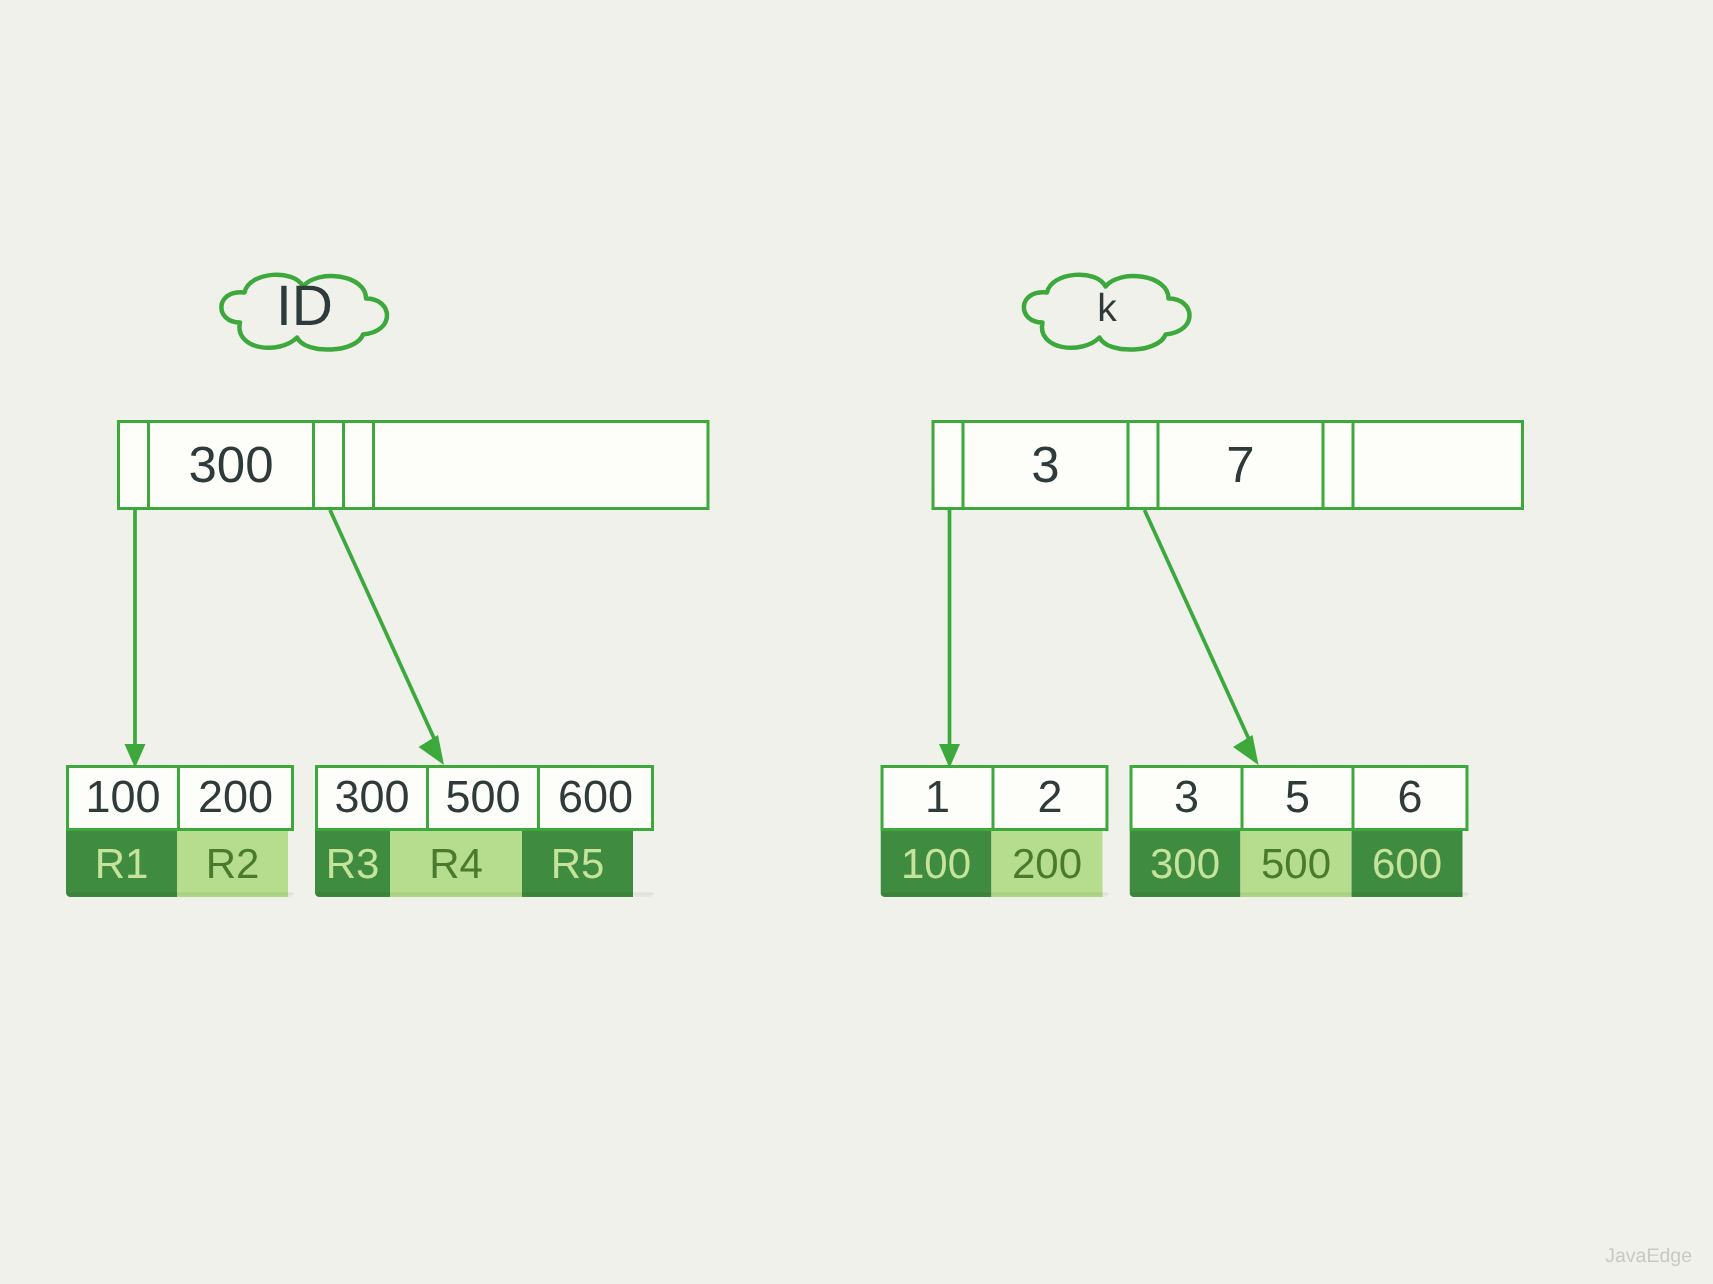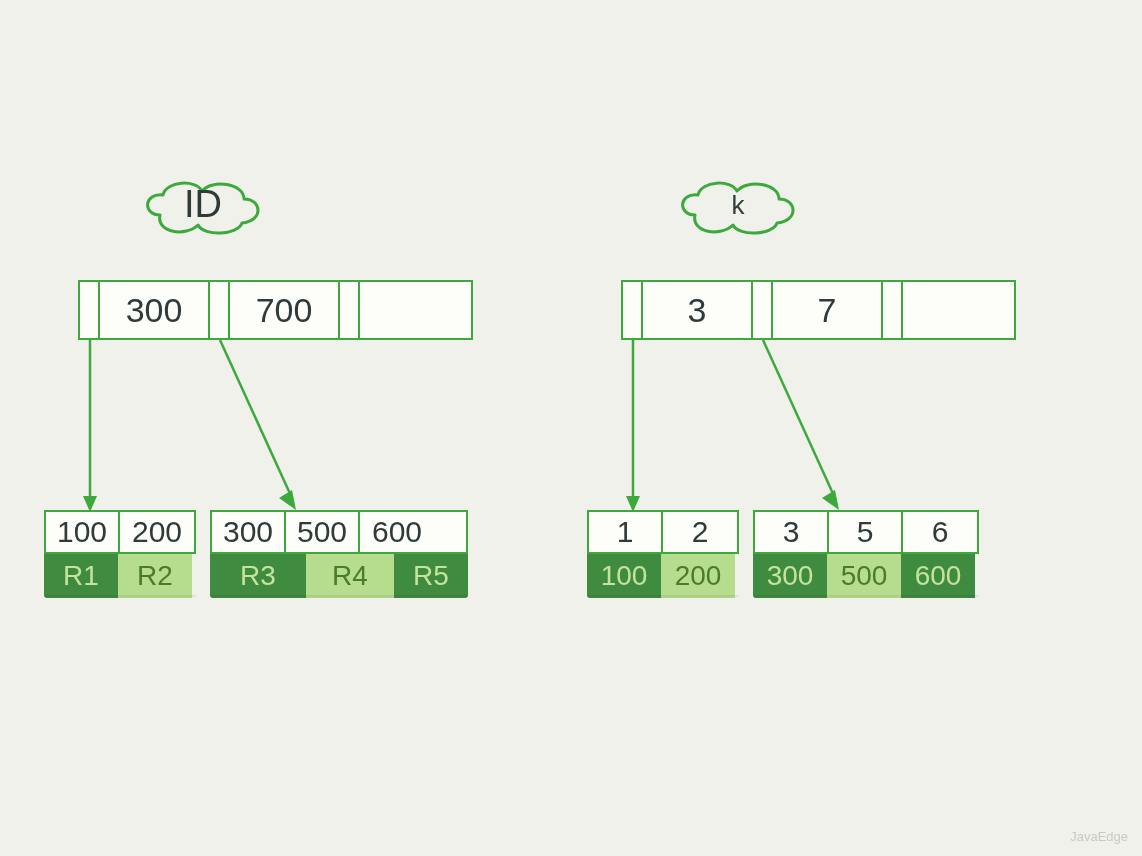--- a/index.html
+++ b/index.html
@@ -123,21 +123,20 @@
     <svg width="130" height="64" viewBox="0 0 130 64">
       <path d="M22 40 C5 40 5 18 25 20 C28 6 58 4 64 16 C74 4 106 8 106 24 C124 24 126 46 104 48 C100 60 66 62 60 50 C48 62 18 58 22 40 Z" fill="none" stroke="#3da93d" stroke-width="3" stroke-linejoin="round"></path>
     </svg>
     <span class="cloud-text">ID</span>
   </div>
 
   <div class="root-node" style="left:78px;top:280px;width:395px;">
     <div class="root-ptr"></div>
     <div class="root-key">300</div>
     <div class="root-ptr"></div>
-    <div class="root-key">700</div>
     <div class="root-ptr"></div>
     <div class="root-empty"></div>
   </div>
 
   <svg class="arrow" style="left:55px;top:340px;" width="60" height="180">
     <line x1="35" y1="0" x2="35" y2="160" stroke="#3da93d" stroke-width="2.5"></line>
     <polygon points="35,172 28,156 42,156" fill="#3da93d"></polygon>
   </svg>
   <svg class="arrow" style="left:212px;top:340px;" width="120" height="180">
     <line x1="8" y1="0" x2="80" y2="158" stroke="#3da93d" stroke-width="2.5"></line>
@@ -155,21 +154,21 @@
         <div class="dcell light" style="width:74px">R2</div>
       </div>
     </div>
     <div class="leaf">
       <div class="leaf-keys">
         <div class="cell" style="width:74px">300</div>
         <div class="cell" style="width:74px">500</div>
         <div class="cell" style="width:74px">600</div>
       </div>
       <div class="leaf-data">
-        <div class="dcell dark" style="width:96px">R3</div>
+        <div class="dcell dark" style="width:50px">R3</div>
         <div class="dcell light" style="width:88px">R4</div>
         <div class="dcell dark" style="width:74px">R5</div>
       </div>
     </div>
   </div>
 </div>
 
 <div class="tree" style="left:571px;top:0;width:571px;height:856px;">
 
   <div class="cloud-label" style="left:102px;top:175px;">

